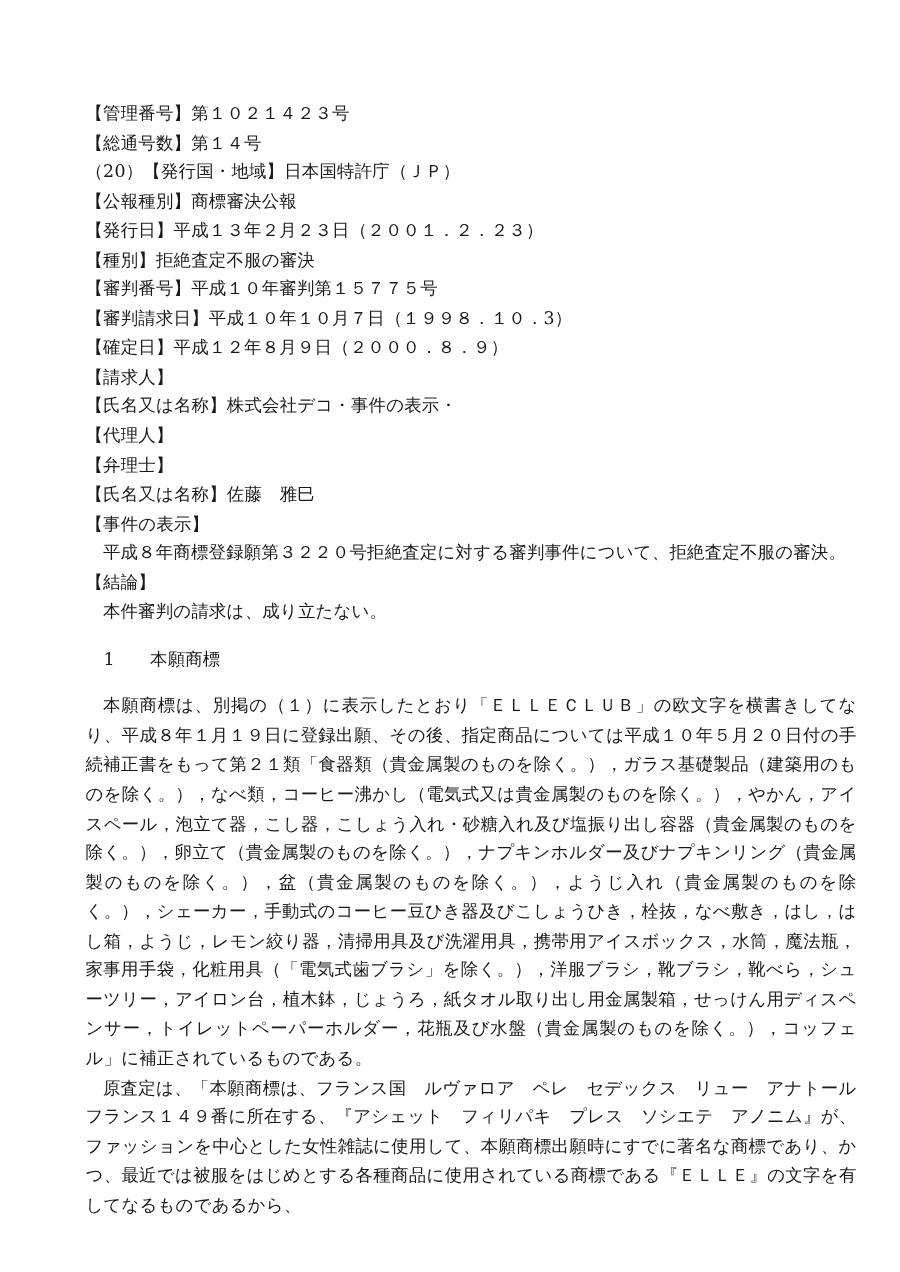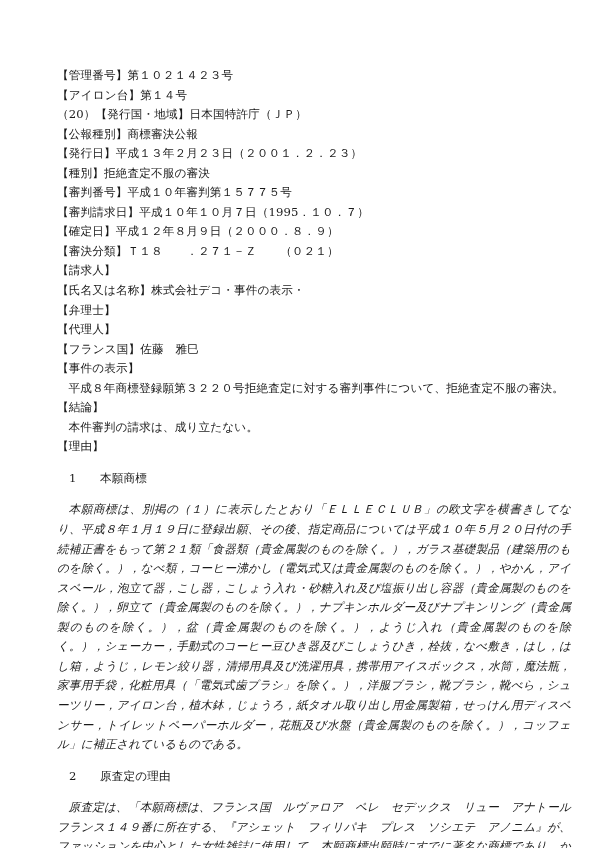--- a/index.html
+++ b/index.html
@@ -45,53 +45,49 @@
     white-space: pre-wrap;
   }
   
   .para {
     margin: 0;
     text-indent: 1em;
     text-align: justify;
     text-justify: inter-character;
     word-break: break-all;
     overflow-wrap: anywhere;
-    font-style: italic;
   }
 </style>
 </head>
 <body>
 
 <div class="page">
   <div class="doc-body">
 
     <div class="field-line">【管理番号】第１０２１４２３号</div>
-    <div class="field-line">【アイロン台】第１４号</div>
+    <div class="field-line">【総通号数】第１４号</div>
     <div class="field-line">（20）【発行国・地域】日本国特許庁（ＪＰ）</div>
     <div class="field-line">【公報種別】商標審決公報</div>
     <div class="field-line">【発行日】平成１３年２月２３日（２００１．２．２３）</div>
     <div class="field-line">【種別】拒絶査定不服の審決</div>
     <div class="field-line">【審判番号】平成１０年審判第１５７７５号</div>
-    <div class="field-line">【審判請求日】平成１０年１０月７日（1995．１０．７）</div>
+    <div class="field-line">【審判請求日】平成１０年１０月７日（１９９８．１０．3）</div>
     <div class="field-line">【確定日】平成１２年８月９日（２０００．８．９）</div>
-    <div class="field-line">【審決分類】Ｔ１８　　．２７１－Ｚ　　（０２１）</div>
     <div class="field-line">【請求人】</div>
     <div class="field-line">【氏名又は名称】株式会社デコ・事件の表示・</div>
+    <div class="field-line">【代理人】</div>
     <div class="field-line">【弁理士】</div>
-    <div class="field-line">【代理人】</div>
-    <div class="field-line">【フランス国】佐藤　雅巳</div>
+    <div class="field-line">【氏名又は名称】佐藤　雅巳</div>
     <div class="field-line">【事件の表示】</div>
 
     <div class="indent-line">平成８年商標登録願第３２２０号拒絶査定に対する審判事件について、拒絶査定不服の審決。</div>
 
     <div class="field-line">【結論】</div>
     <div class="indent-line">本件審判の請求は、成り立たない。</div>
 
-    <div class="field-line">【理由】</div>
 
     <div class="section-heading">1　　本願商標</div>
     <div class="para">本願商標は、別掲の（１）に表示したとおり「ＥＬＬＥＣＬＵＢ」の欧文字を横書きしてなり、平成８年１月１９日に登録出願、その後、指定商品については平成１０年５月２０日付の手続補正書をもって第２１類「食器類（貴金属製のものを除く。），ガラス基礎製品（建築用のものを除く。），なべ類，コーヒー沸かし（電気式又は貴金属製のものを除く。），やかん，アイスペール，泡立て器，こし器，こしょう入れ・砂糖入れ及び塩振り出し容器（貴金属製のものを除く。），卵立て（貴金属製のものを除く。），ナプキンホルダー及びナプキンリング（貴金属製のものを除く。），盆（貴金属製のものを除く。），ようじ入れ（貴金属製のものを除く。），シェーカー，手動式のコーヒー豆ひき器及びこしょうひき，栓抜，なべ敷き，はし，はし箱，ようじ，レモン絞り器，清掃用具及び洗濯用具，携帯用アイスボックス，水筒，魔法瓶，家事用手袋，化粧用具（「電気式歯ブラシ」を除く。），洋服ブラシ，靴ブラシ，靴べら，シューツリー，アイロン台，植木鉢，じょうろ，紙タオル取り出し用金属製箱，せっけん用ディスペンサー，トイレットペーパーホルダー，花瓶及び水盤（貴金属製のものを除く。），コッフェル」に補正されているものである。</div>
 
-    <div class="section-heading">2　　原査定の理由</div>
     <div class="para">原査定は、「本願商標は、フランス国　ルヴァロア　ペレ　セデックス　リュー　アナトール　フランス１４９番に所在する、『アシェット　フィリパキ　プレス　ソシエテ　アノニム』が、ファッションを中心とした女性雑誌に使用して、本願商標出願時にすでに著名な商標であり、かつ、最近では被服をはじめとする各種商品に使用されている商標である『ＥＬＬＥ』の文字を有してなるものであるから、</div>
 
   </div>
 </div>
 
 </body></html>

